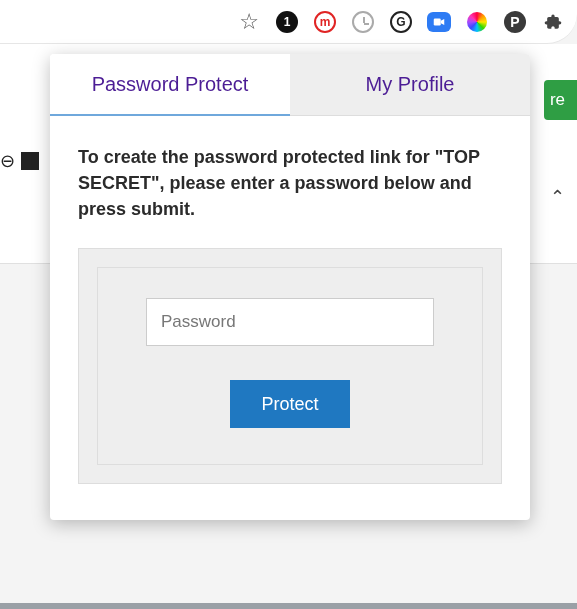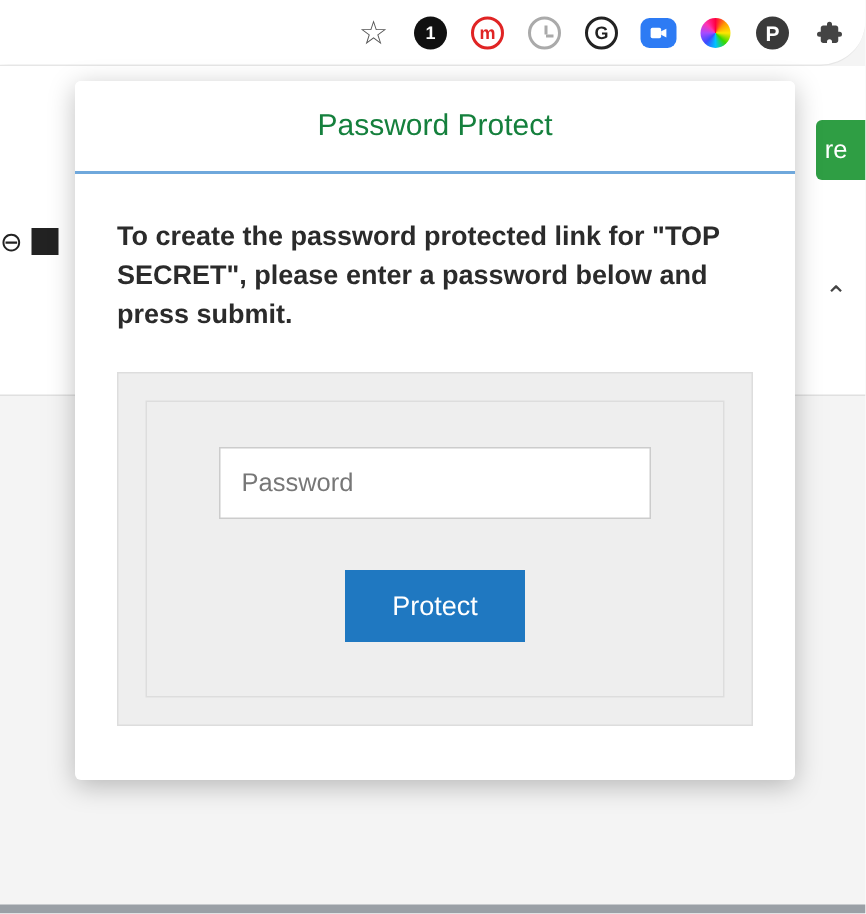--- a/index.html
+++ b/index.html
@@ -99,21 +99,21 @@
       background:#fff;
       box-shadow:0 4px 18px rgba(0,0,0,0.25);
       border-radius:4px;
       overflow:hidden;
     }
     .tabs{
       display:flex;height:62px;
     }
     .tab{
       flex:1;display:flex;align-items:center;justify-content:center;
-      font-size:20px;color:#15803d;background:#eee;cursor:pointer;
+      font-size:20px;color:#4c1d95;background:#eee;cursor:pointer;
       border-bottom:1px solid #ddd;
     }
     .tab.active{
       background:#fff;font-weight:500;
       border-bottom:2px solid #6fa8dc;
     }
     .popup-body{
       padding:28px 28px 36px;
     }
     .instruction{
@@ -185,20 +185,23 @@
 <div class="left-peek">
   <span class="link">⊖</span>
   <span class="sq"></span>
 </div>
 <div class="caret-peek">⌃</div>
 
 <div class="popup">
   <div class="tabs">
     <div class="tab active">
       <span>Password Protect</span>
+    </div>
+    <div class="tab">
+      <span>My Profile</span>
     </div>
   </div>
   <div class="popup-body">
     <p class="instruction">To create the password protected link for "TOP SECRET", please enter a password below and press submit.</p>
     <div class="form-outer">
       <div class="form-inner">
         <input type="password" class="field" placeholder="Password" style="">
         <button class="submit">Protect</button>
       </div>
     </div>

